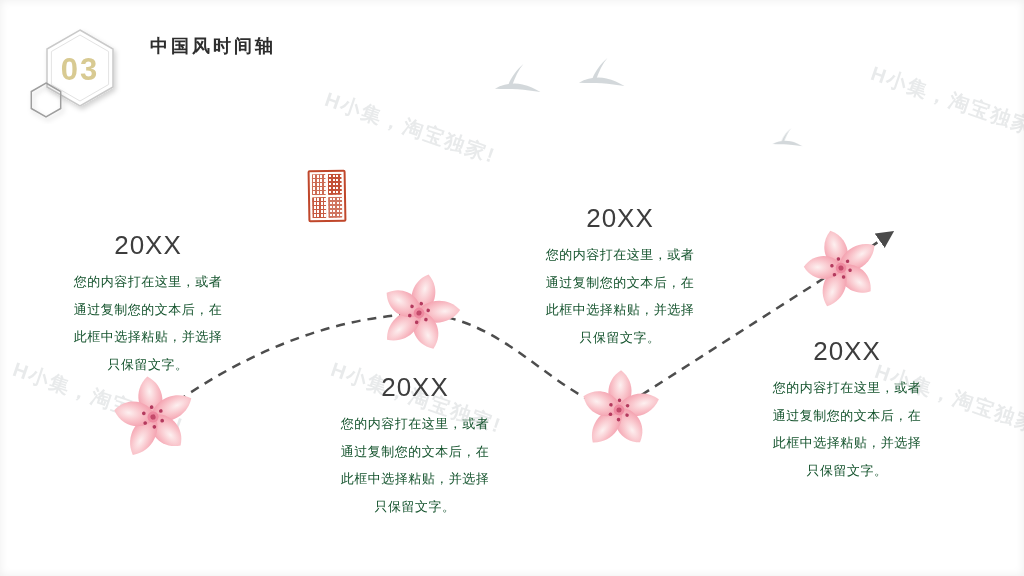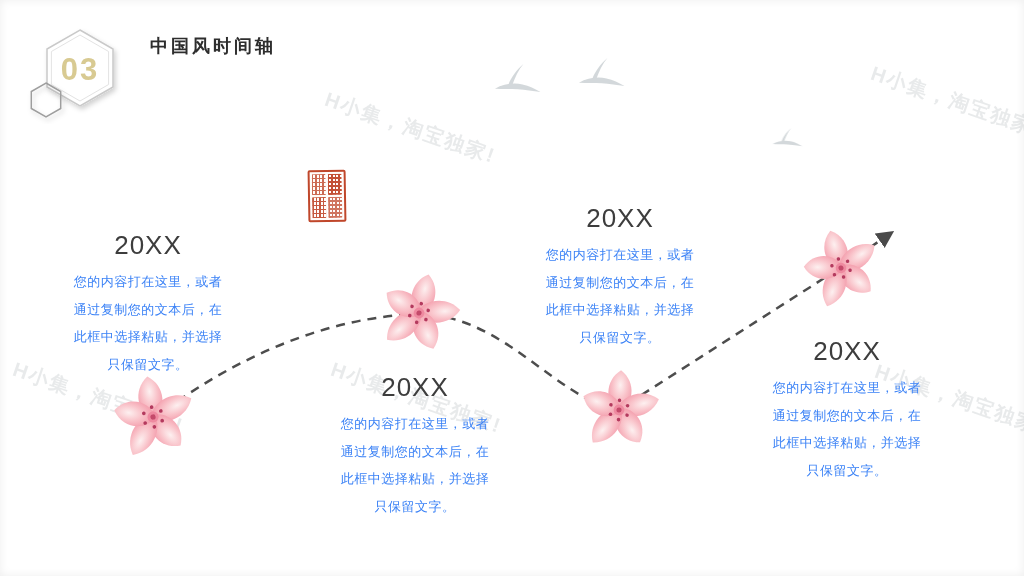--- a/index.html
+++ b/index.html
@@ -40,21 +40,21 @@
   .seal i:nth-child(3){opacity:.9;} .seal i:nth-child(4){opacity:.75;}
   
   .scene { position:absolute; left:0; top:0; pointer-events:none; }
   
   .t-item { position:absolute; width:190px; text-align:center; }
   .year {
     font-size:26px; font-weight:500; color:#3d3d3d; letter-spacing:1px;
     line-height:30px; margin-bottom:8px;
   }
   .line {
-    font-size:13px; color:#3b82f6; line-height:27.5px; letter-spacing:.5px;
+    font-size:13px; color:#14532d; line-height:27.5px; letter-spacing:.5px;
     white-space:nowrap;
   }
   .item1{left:53px;top:230px;} .item2{left:320px;top:372px;}
   .item3{left:525px;top:203px;} .item4{left:752px;top:336px;}
 </style>
 </head>
 <body>
 
 <div class="slide">
 

